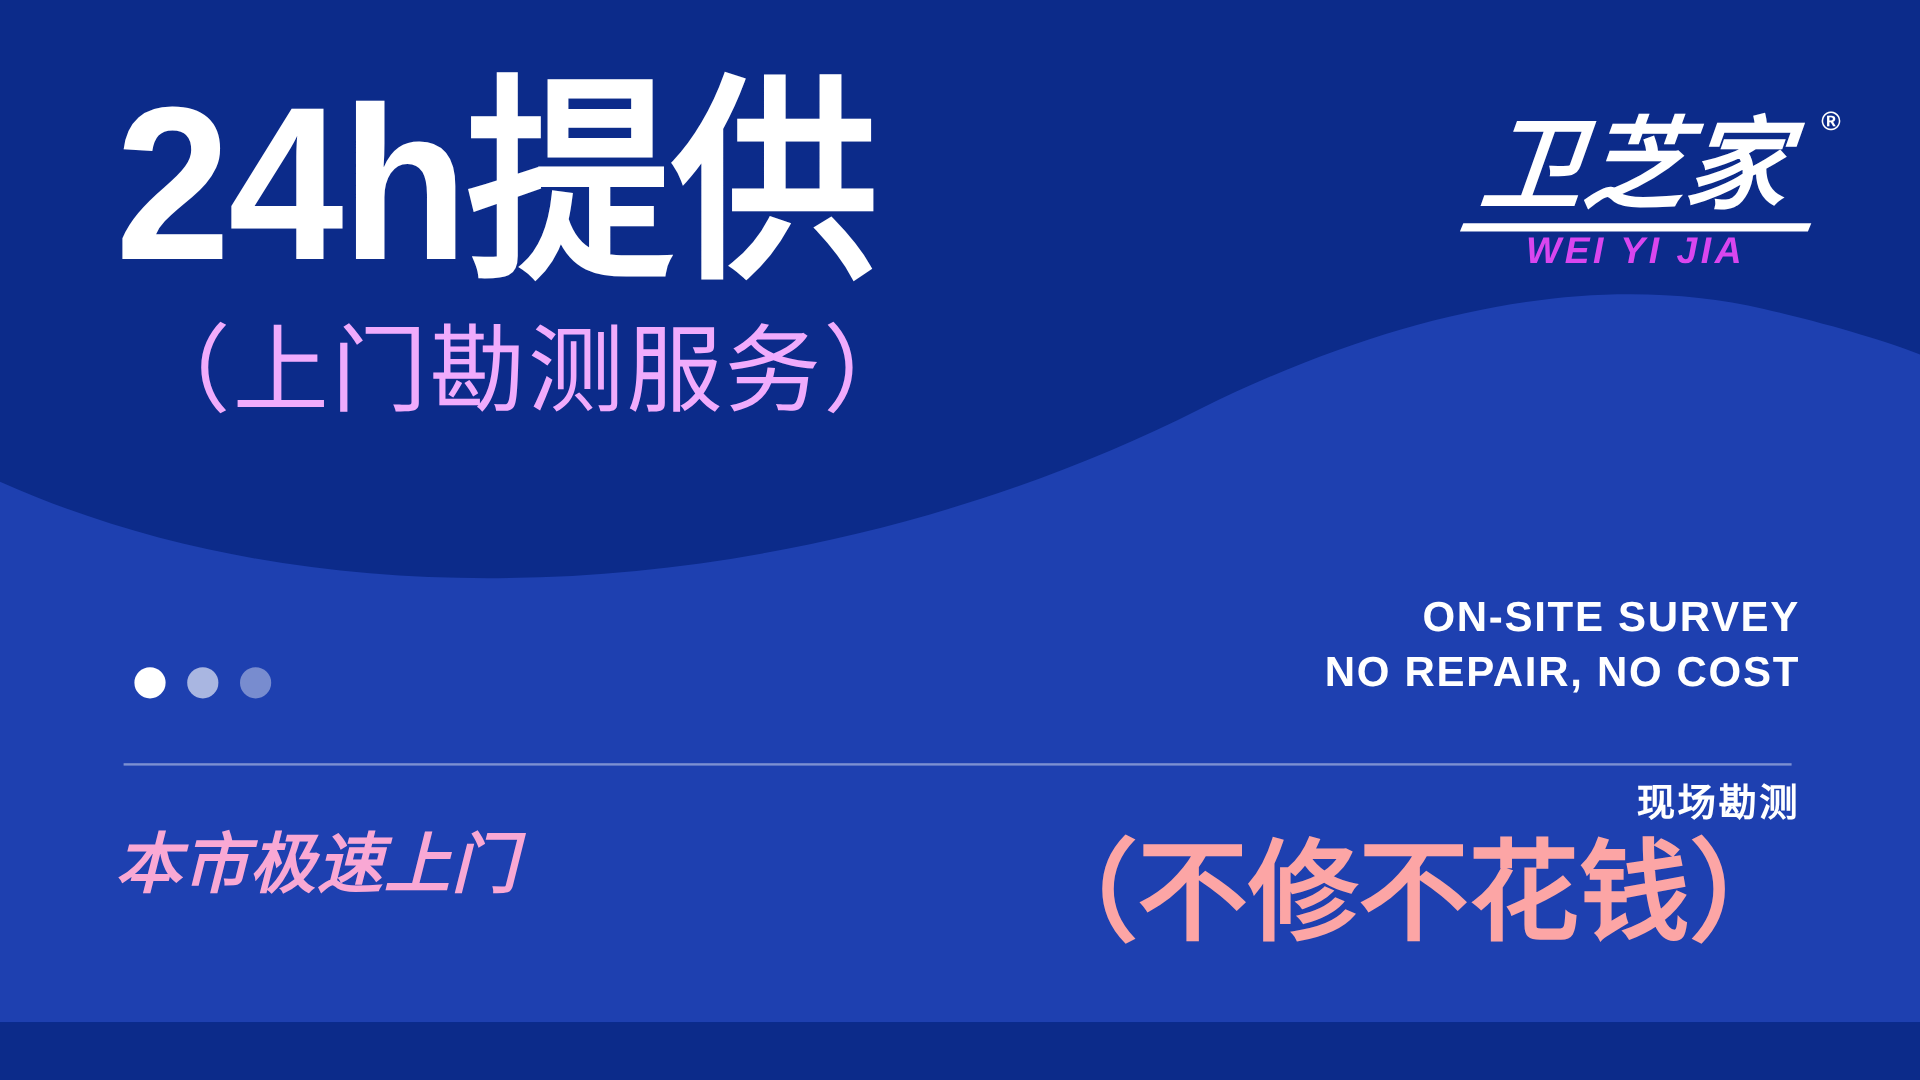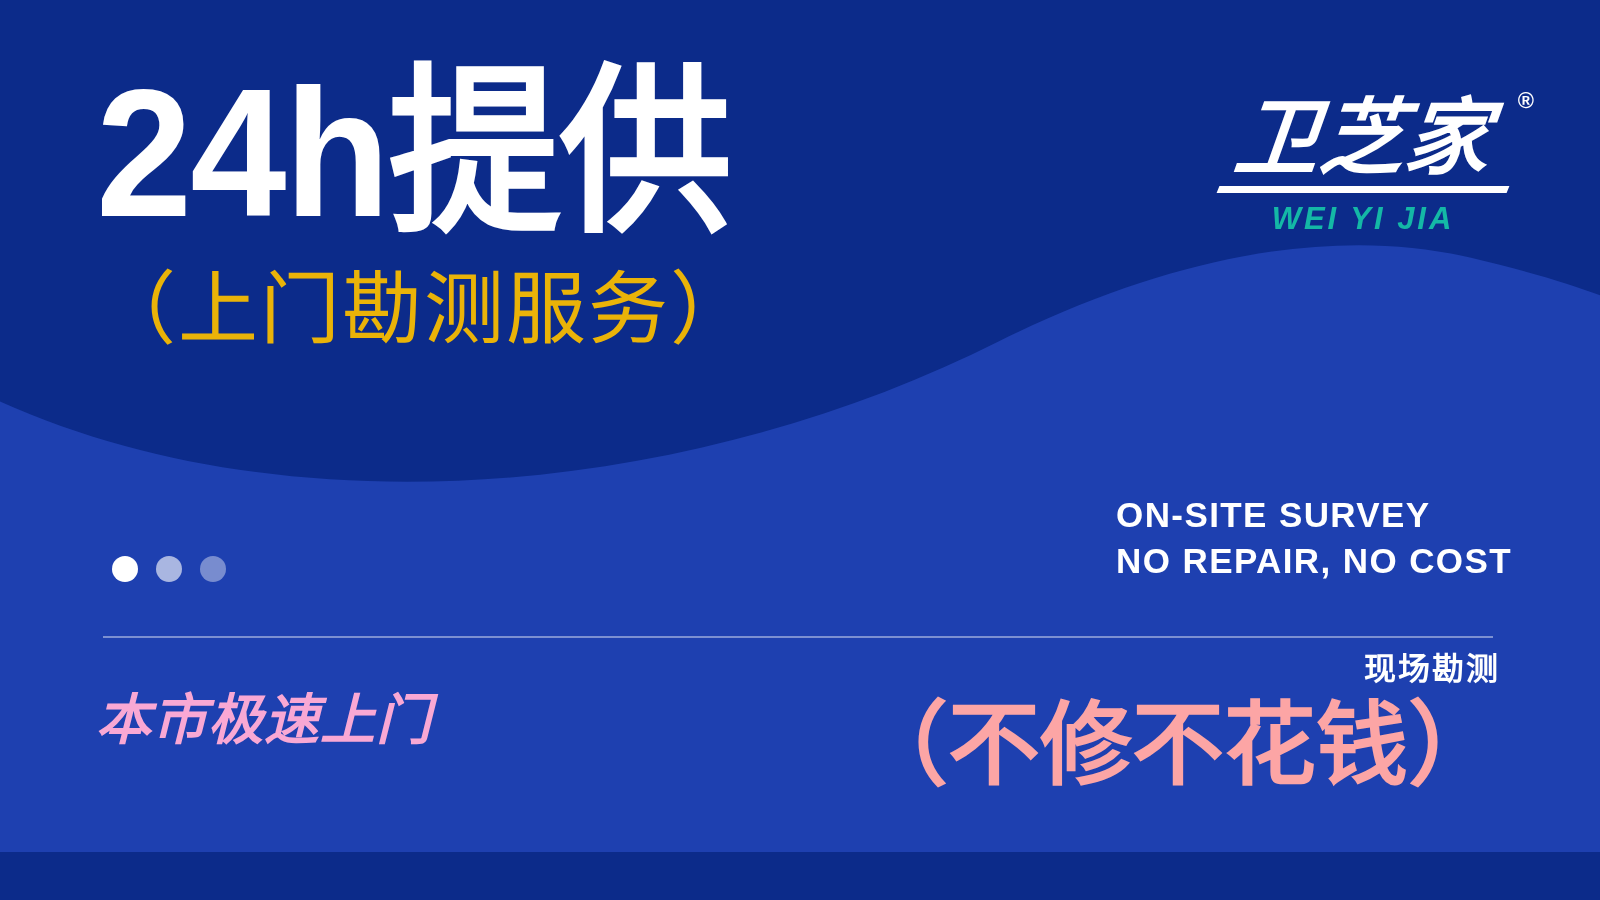--- a/index.html
+++ b/index.html
@@ -39,23 +39,23 @@
     color: #ffffff;
     font-size: 182px;
     line-height: 1.0;
     font-weight: 800;
     letter-spacing: -2px;
     transform: scaleX(0.95);
     transform-origin: left center;
     white-space: nowrap;
   }
   .subheadline {
-    margin: 0;
+    margin: 16px;
     margin-top: 24px;
-    color: #eab308;
+    color: #f0abfc;
     font-size: 80px;
     line-height: 1.05;
     font-weight: 400;
     letter-spacing: 2px;
     white-space: nowrap;
   }
 
   
   .logo-block {
     position: absolute;
@@ -89,22 +89,22 @@
     font-weight: 700;
   }
   .logo-rule {
     width: 290px;
     height: 7px;
     background: #ffffff;
     margin: 6px 0 0 auto;
     transform: skewX(-22deg);
   }
   .logo-en {
-    margin: 10px 0 0 0;
-    color: #14b8a6;
+    margin: 0 0 0 0;
+    color: #d946ef;
     font-size: 31px;
     line-height: 1;
     font-weight: 800;
     font-style: italic;
     letter-spacing: 3px;
     white-space: nowrap;
   }
 
   
   .dots {
@@ -121,23 +121,23 @@
     border-radius: 50%;
     display: block;
   }
   .dot-1 { background: #ffffff; }
   .dot-2 { background: rgba(255,255,255,0.62); }
   .dot-3 { background: rgba(255,255,255,0.40); }
 
   
   .tagline {
     position: absolute;
-    right: 88px;
+    right: 100px;
     top: 492px;
-    text-align: left;
+    text-align: right;
     z-index: 6;
   }
   .tagline-line {
     margin: 0;
     color: #ffffff;
     font-size: 35px;
     line-height: 1.32;
     font-weight: 800;
     letter-spacing: 1.4px;
     white-space: nowrap;

